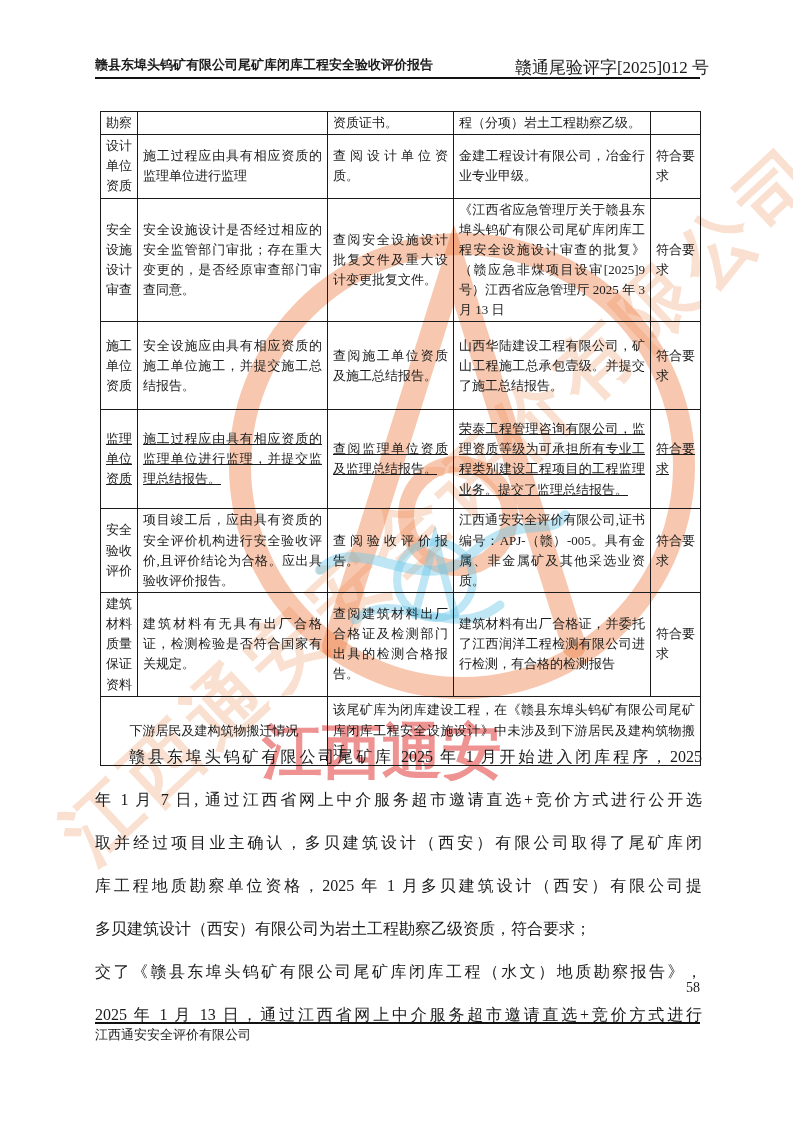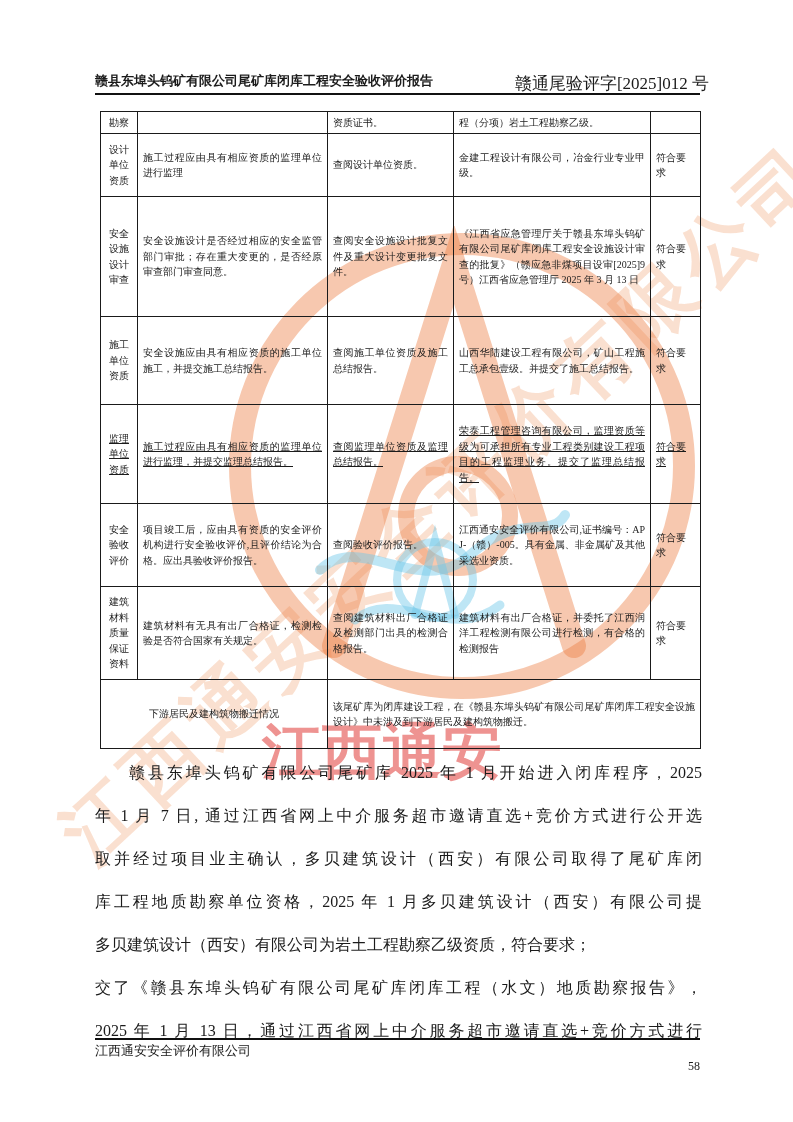--- a/index.html
+++ b/index.html
@@ -14,28 +14,28 @@
     left:40px;top:810px;transform:rotate(-43deg);transform-origin:0 0;
     font-size:76px;letter-spacing:8px;white-space:nowrap;font-weight:bold;
     color:rgba(240,152,100,0.30);
   }
   .wm-red{
     left:262px;top:712px;font-size:60px;font-weight:bold;letter-spacing:0px;
     color:rgba(222,40,36,0.50);white-space:nowrap;
   }
   .wm-blue-svg{left:300px;top:420px;}
   
-  .layer{position:absolute;inset:0;z-index:1;margin-top:16px;}
+  .layer{position:absolute;inset:0;z-index:1;}
   .hdr-left{position:absolute;left:95px;top:56px;font-size:13px;font-weight:bold;}
   .hdr-right{position:absolute;right:84px;top:56px;font-size:17px;}
   .hdr-rule{position:absolute;left:95px;top:77px;width:605px;height:2px;background:#111;}
   
   table.vt{
-    position:absolute;left:100px;top:95px;width:600px;
-    border-collapse:collapse;table-layout:fixed;font-size:10px;line-height:1.55;
+    position:absolute;left:100px;top:111px;width:600px;
+    border-collapse:collapse;table-layout:fixed;font-size:13px;line-height:1.55;
   }
   table.vt td{
     border:1px solid #1a1a1a;vertical-align:middle;padding:1px 5px;
     background:transparent;word-break:break-all;
   }
   td.c1{text-align:center;padding:1px 2px;}
   td.c2,td.c3,td.c4{text-align:justify;text-justify:inter-ideograph;}
   td.c5{text-align:left;padding:1px 2px;}
   tr.h22{height:22px;} tr.h63{height:63px;} tr.h120{height:120px;}
   tr.h88{height:88px;} tr.h99{height:99px;text-decoration:underline;} tr.h83{height:83px;}
@@ -44,21 +44,21 @@
   .paras{position:absolute;left:95px;top:735px;width:607px;font-size:16px;}
   .pline{
     height:43px;line-height:43px;white-space:nowrap;
     text-align:justify;text-align-last:justify;
   }
   .pline.indent{padding-left:34px;}
   .pline.short{text-align-last:left;}
   
   .ftr-rule{position:absolute;left:95px;top:1022px;width:605px;height:1.5px;background:#111;}
   .ftr-company{position:absolute;left:95px;top:1026px;font-size:13px;}
-  .ftr-page{position:absolute;right:93px;top:1043px;font-size:12px;}
+  .ftr-page{position:absolute;right:93px;top:980px;font-size:14px;}
 </style>
 </head>
 <body>
 
 <div class="page">
 
   <div class="wm wm-diag">江西通安安全评价有限公司</div>
 
   <svg class="wm wm-ring-svg" width="480" height="480" viewBox="0 0 480 480">
     <g stroke="rgba(236,124,64,0.42)" fill="none" stroke-linecap="round">

